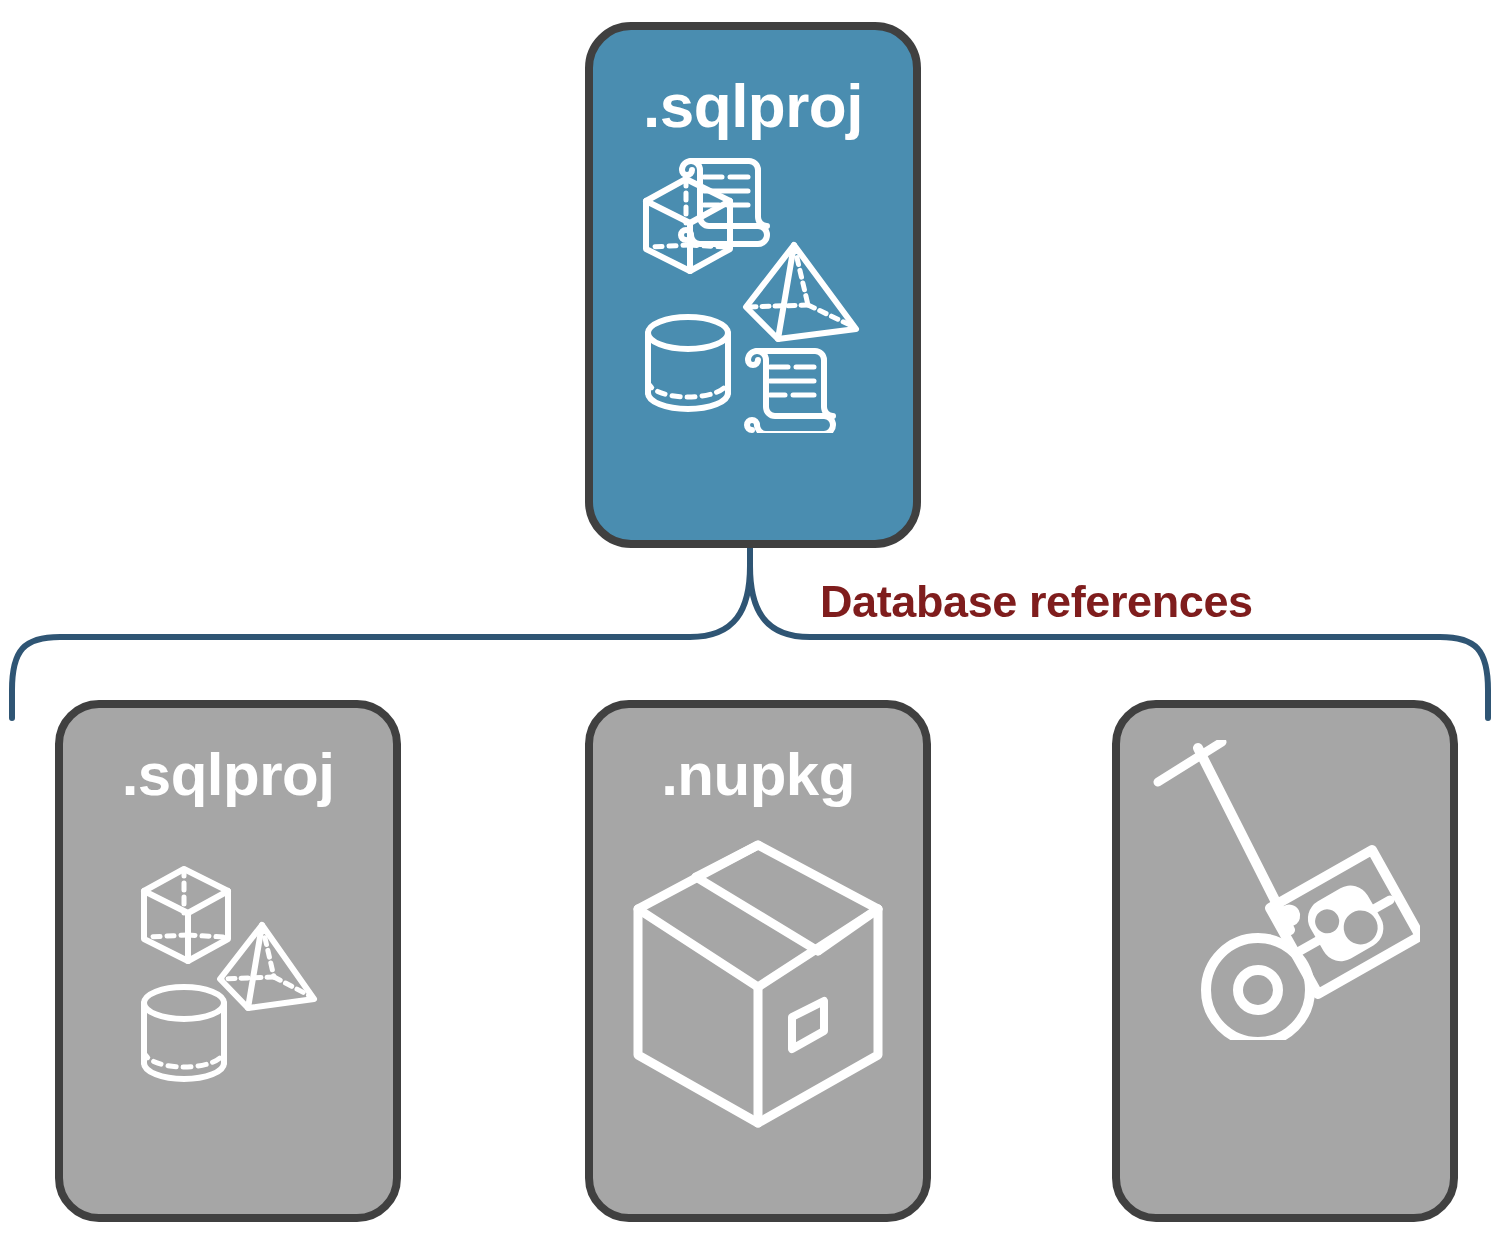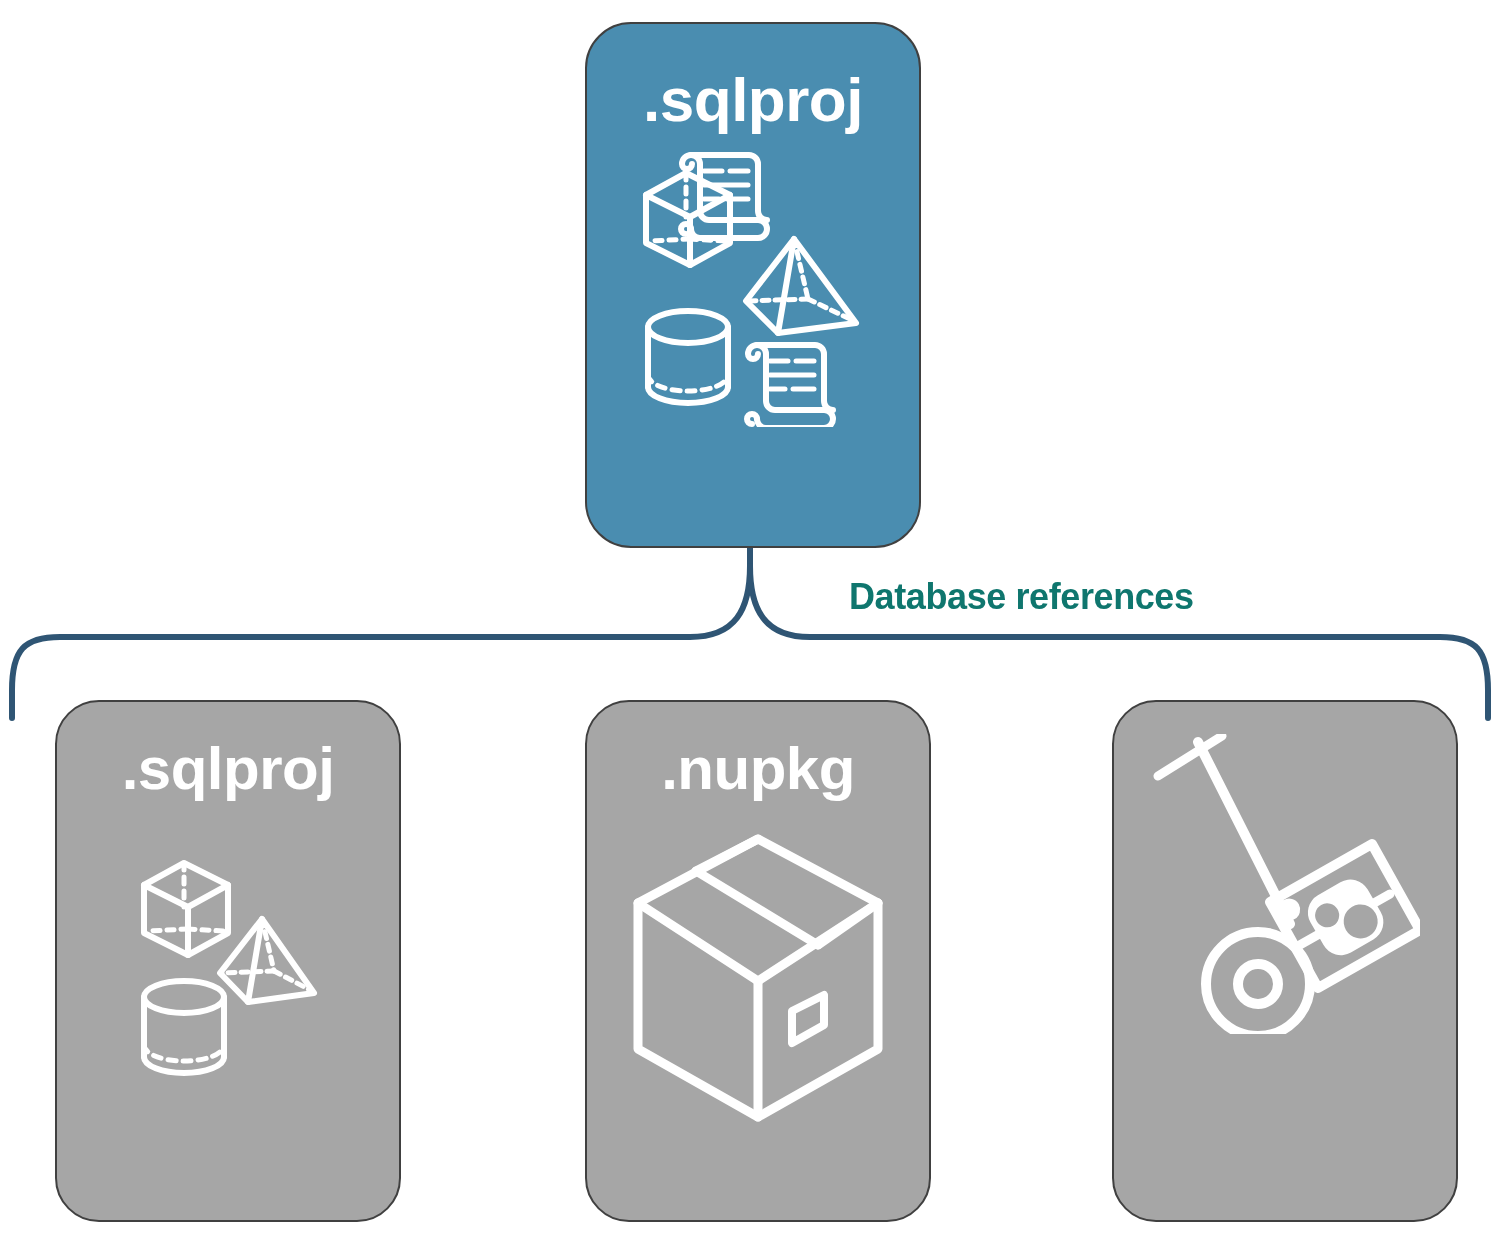--- a/index.html
+++ b/index.html
@@ -18,21 +18,21 @@
   #canvas {
     position: absolute;
     inset: 0;
     width: 1500px;
     height: 1250px;
   }
 
   .card {
     position: absolute;
     box-sizing: border-box;
-    border: 2px solid #404040;
+    border: 8px solid #404040;
     border-radius: 44px;
     display: flex;
     flex-direction: column;
     align-items: center;
   }
 
   .card-primary {
     background: #4a8db0;
     left: 585px;
     top: 22px;
@@ -77,25 +77,25 @@
     align-items: flex-start;
     justify-content: center;
     width: 100%;
   }
 
   .card-primary .card-art { margin-top: 6px; }
   .card-secondary .card-art { margin-top: 10px; }
 
   .brace-label {
     position: absolute;
-    left: 849px;
+    left: 820px;
     top: 576px;
-    font-size: 36px;
+    font-size: 45px;
     font-weight: bold;
-    color: #0f766e;
+    color: #7f1d1d;
     white-space: nowrap;
     letter-spacing: -0.4px;
   }
 </style>
 </head>
 <body>
 
 <svg id="canvas" viewBox="0 0 1500 1250" xmlns="http://www.w3.org/2000/svg">
 
   <path d="M 750 548 L 750 566" fill="none" stroke="#2f5574" stroke-width="6" stroke-linecap="round"></path>

